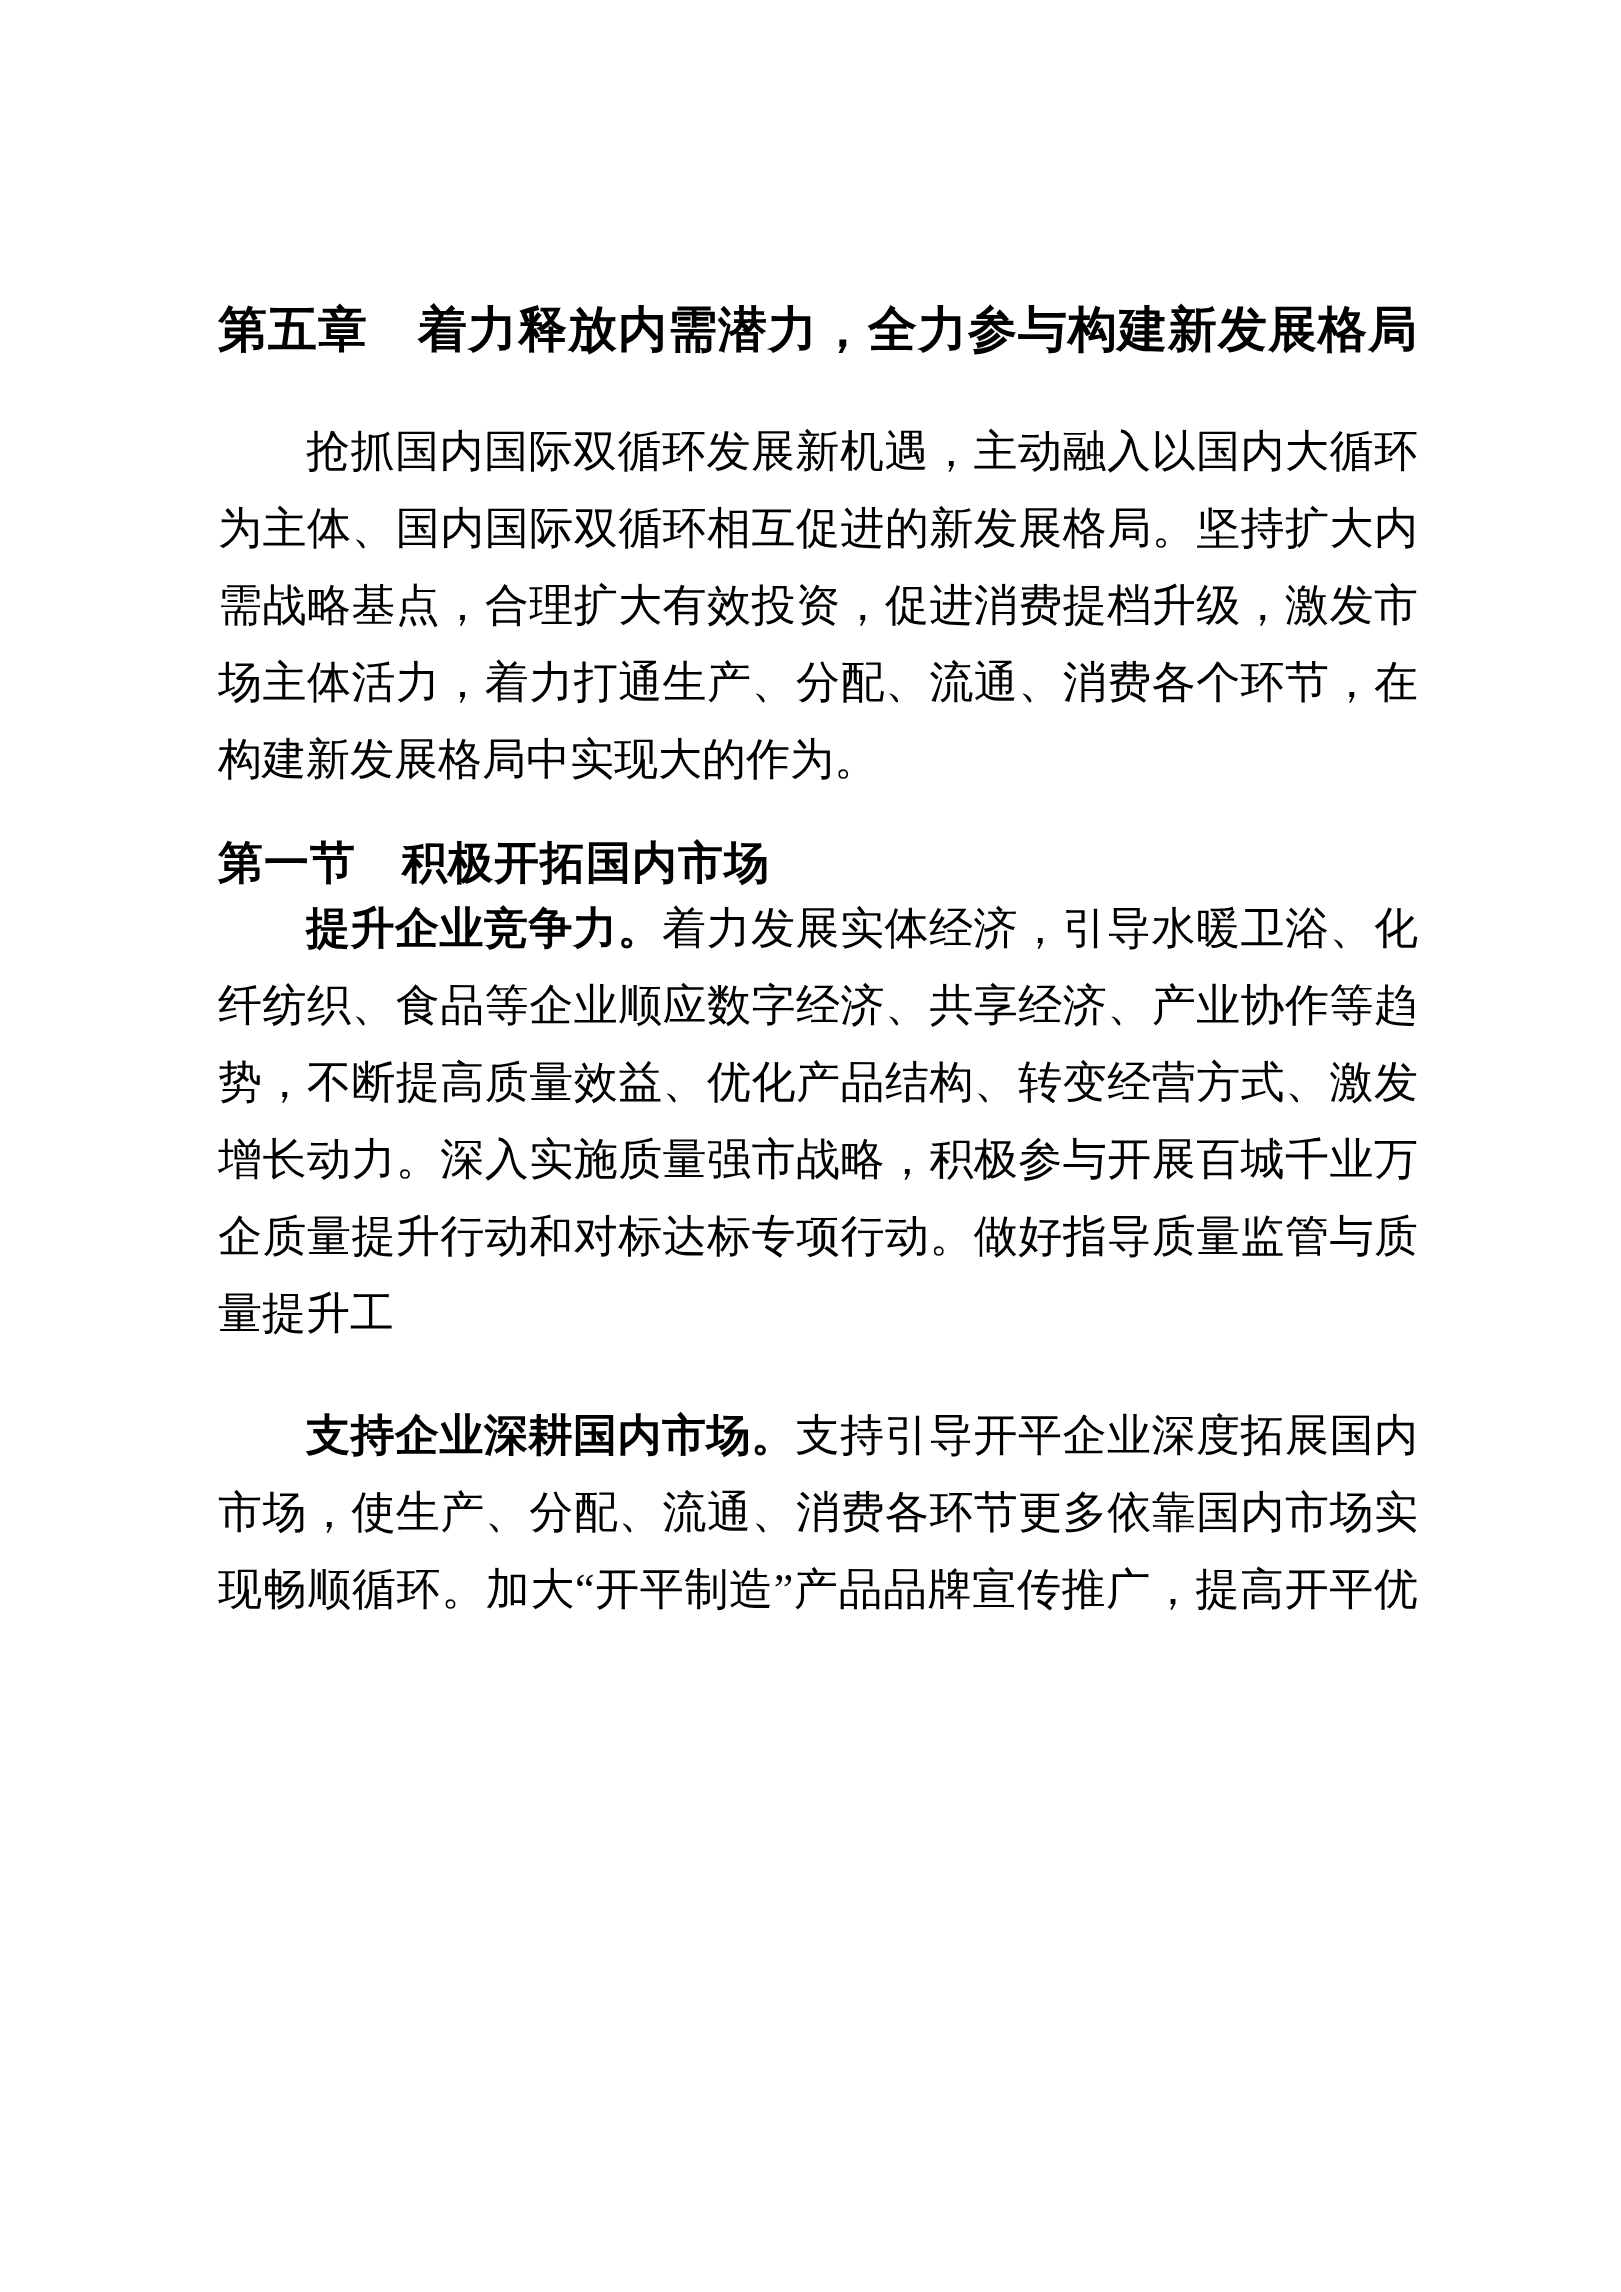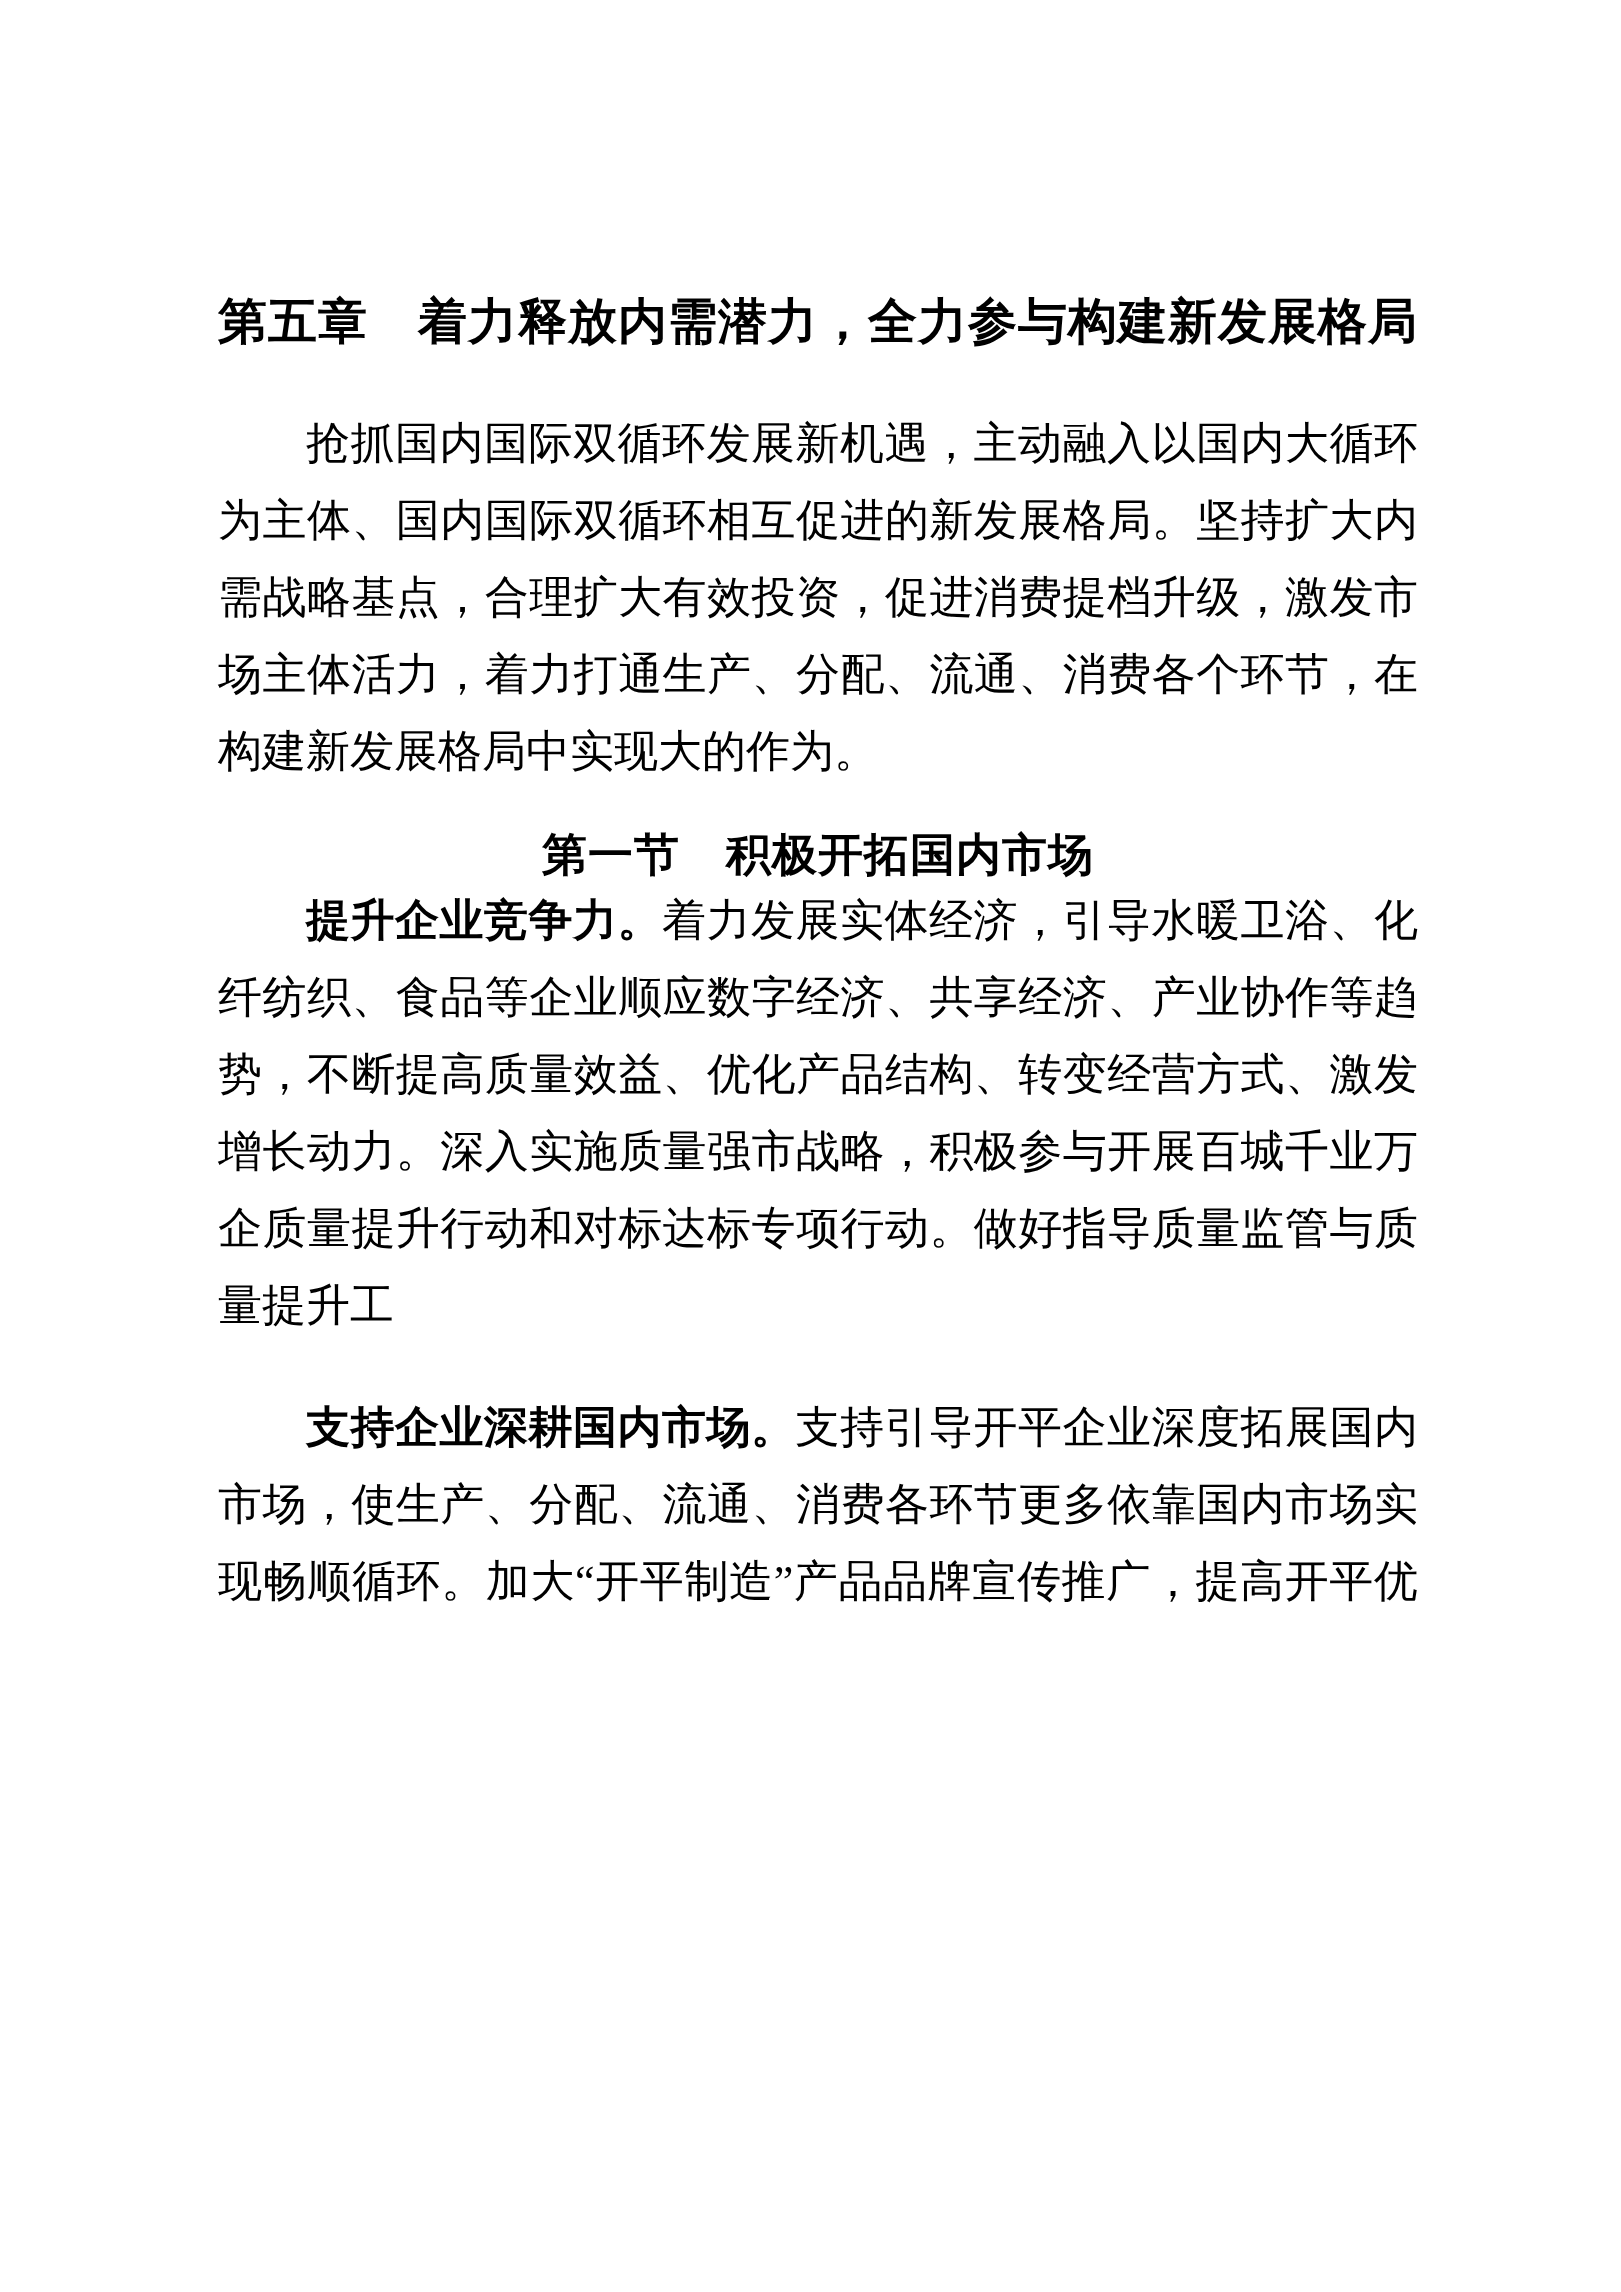--- a/index.html
+++ b/index.html
@@ -4,21 +4,21 @@
 <style>
   * { margin: 0; padding: 0; box-sizing: border-box; }
   html, body { background: #ffffff; }
   .page {
     position: relative;
     width: 1621px;
     height: 1612px;
     background: #ffffff;
     color: #000000;
     overflow: hidden;
-    padding: 0 203px 0 218px;
+    padding: 8px 203px 0 218px;
     font-family: "Liberation Serif", serif;
   }
   .chapter-heading {
     margin-top: 290px;
     font-family: "Liberation Sans", sans-serif;
     font-weight: bold;
     font-size: 49px;
     line-height: 63px;
     text-align: center;
     letter-spacing: 1px;
@@ -31,21 +31,20 @@
     text-indent: 2em;
     font-family: "Liberation Serif", serif;
   }
   .intro-para { margin-top: 52px; }
   .section-heading {
     margin-top: 37px;
     font-family: "Liberation Sans", sans-serif;
     font-weight: bold;
     font-size: 45px;
     line-height: 55px;
-    text-align: center;
     letter-spacing: 1px;
   }
   .first-section-para { margin-top: 45px; }
   .para-lead { font-weight: bold; }
   .page-number {
     position: absolute;
     top: 2084px;
     right: 210px;
     font-size: 44px;
     line-height: 49px;

